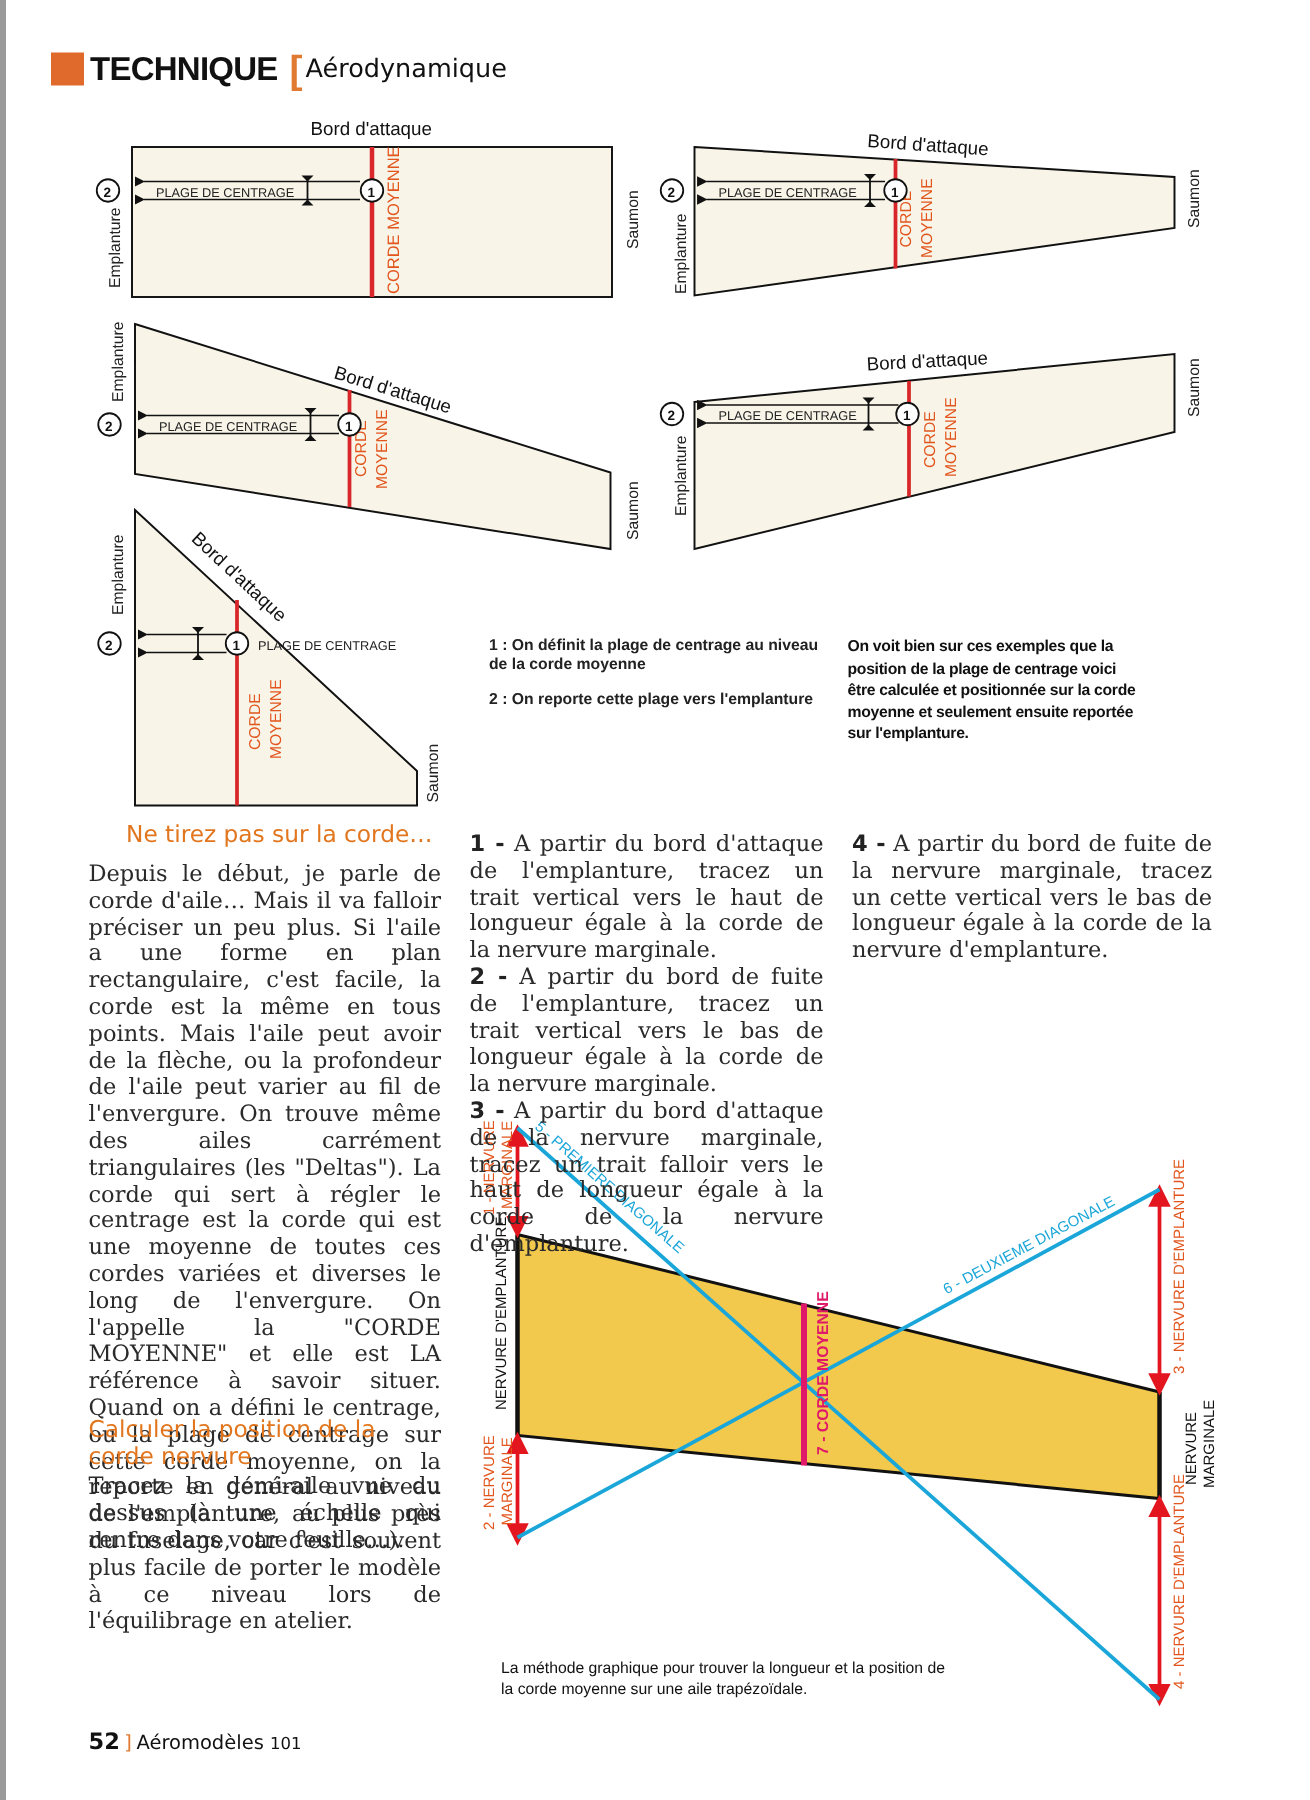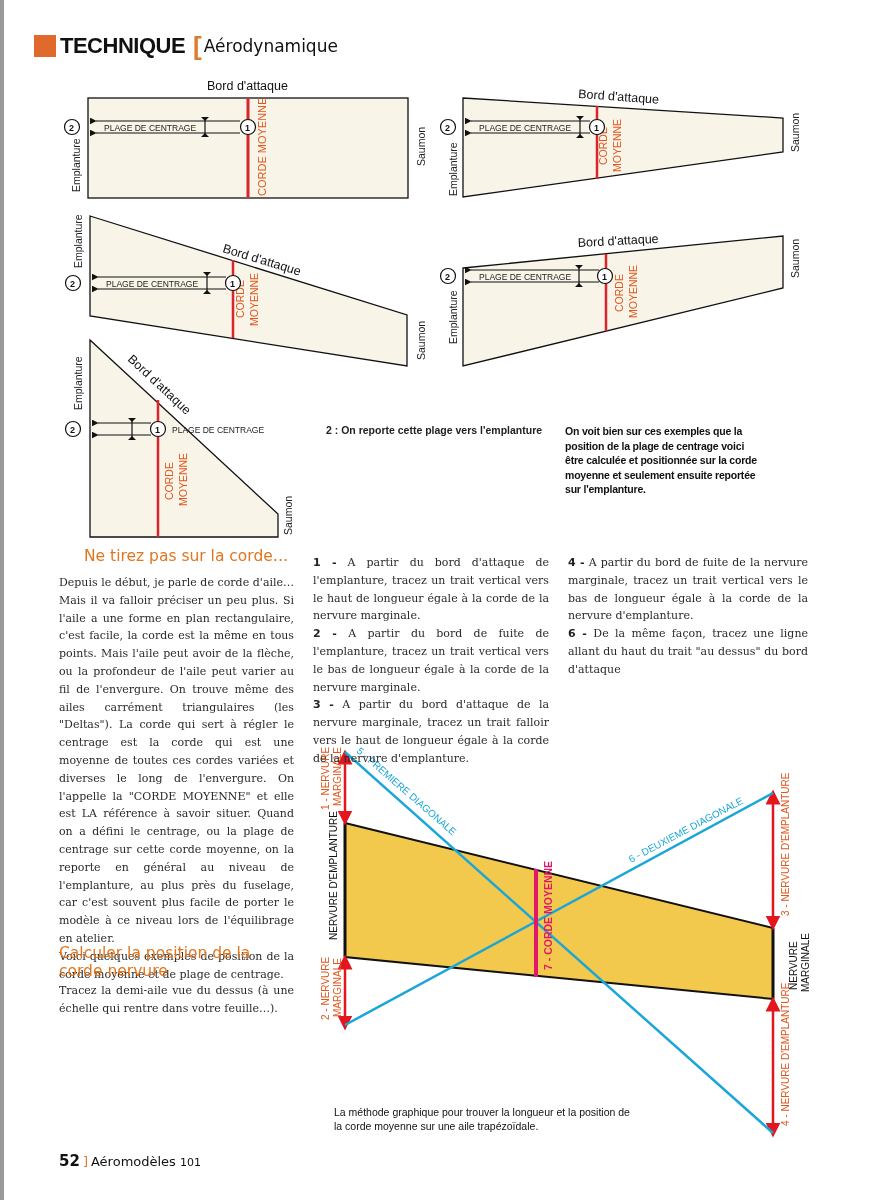--- a/index.html
+++ b/index.html
@@ -8,21 +8,21 @@
   .header { position: absolute; left: 34px; top: 34px; height: 24px; display: flex; align-items: center; }
   .header .sq { width: 22px; height: 22px; background: #e06a2c; margin-right: 4px; }
   .header .title { font-family: "Liberation Sans", sans-serif; font-weight: bold; font-size: 22px; letter-spacing: -0.5px; color: #111; text-align: center; }
   .header .bracket { color: #e07a30; font-size: 26px; margin-left: 8px; font-weight: bold; line-height: 22px; }
   .header .sub { font-size: 17px; color: #111; margin-left: 2px; font-family: "DejaVu Sans", sans-serif; }
   svg text { font-family: "Liberation Sans", sans-serif; }
   .diagrams { position: absolute; left: 0; top: 0; }
   .caption1 { position: absolute; left: 326px; top: 424px; width: 220px; font-size: 10.5px; font-weight: bold; color: #222; line-height: 13px; }
   .caption1 p { margin: 0 0 10px 0; }
   .caption2 { position: absolute; left: 565px; top: 424px; width: 200px; font-size: 10.5px; font-weight: bold; color: #111; line-height: 14.5px; letter-spacing: -0.2px; }
-  .col { position: absolute; font-family: "DejaVu Serif", serif; font-size: 11px; line-height: 17.8px; color: #2a2a2a; text-align: justify; }
+  .col { position: absolute; font-family: "DejaVu Serif", serif; font-size: 15px; line-height: 17.8px; color: #2a2a2a; text-align: justify; }
   .col p { margin: 0; }
   .col1 { left: 59px; top: 574px; width: 235px; }
   .col2 { left: 313px; top: 554px; width: 236px; }
   .col3 { left: 568px; top: 554px; width: 240px; }
   .h2 { font-family: "DejaVu Sans", sans-serif; color: #e2761e; font-size: 15.5px; line-height: 18px; font-weight: normal; margin: 0; }
   .h2a { position: absolute; left: 59px; top: 547px; margin-left: 25px; }
   .h2b { position: absolute; left: 59px; top: 944px; width: 230px; }
   .col1b { left: 59px; top: 982px; width: 235px; }
   .num { font-family: "DejaVu Sans", sans-serif; font-weight: bold; color: #222; }
   .caption3 { position: absolute; left: 334px; top: 1105px; width: 300px; font-size: 10.5px; font-weight: normal; color: #111; line-height: 14px; }
@@ -171,44 +171,43 @@
     <text transform="translate(789,1126) rotate(-90)" font-size="10" fill="#e2561e">4 - NERVURE D'EMPLANTURE</text>
     <text transform="translate(356,752) rotate(41)" font-size="10" fill="#1aa6d8">5 - PREMIERE DIAGONALE</text>
     <text transform="translate(631,863) rotate(-28)" font-size="10" fill="#1aa6d8">6 - DEUXIEME DIAGONALE</text>
     <text transform="translate(337,940) rotate(-90)" font-size="10" fill="#111">NERVURE D'EMPLANTURE</text>
     <text transform="translate(797,990) rotate(-90)" font-size="10" fill="#111">NERVURE</text>
     <text transform="translate(809,992) rotate(-90)" font-size="10" fill="#111">MARGINALE</text>
   </g>
 </svg>
 
 <div class="caption1">
+  <p>1 : On définit la plage de centrage au niveau de la corde moyenne</p>
   <p>2 : On reporte cette plage vers l'emplanture</p>
 </div>
 <div class="caption2">On voit bien sur ces exemples que la position de la plage de centrage voici être calculée et positionnée sur la corde moyenne et seulement ensuite reportée sur l'emplanture.</div>
 
 <h2 class="h2 h2a">Ne tirez pas sur la corde…</h2>
 <div class="col col1">
   <p>Depuis le début, je parle de corde d'aile… Mais il va falloir préciser un peu plus. Si l'aile a une forme en plan rectangulaire, c'est facile, la corde est la même en tous points. Mais l'aile peut avoir de la flèche, ou la profondeur de l'aile peut varier au fil de l'envergure. On trouve même des ailes carrément triangulaires (les "Deltas"). La corde qui sert à régler le centrage est la corde qui est une moyenne de toutes ces cordes variées et diverses le long de l'envergure. On l'appelle la "CORDE MOYENNE" et elle est LA référence à savoir situer. Quand on a défini le centrage, ou la plage de centrage sur cette corde moyenne, on la reporte en général au niveau de l'emplanture, au plus près du fuselage, car c'est souvent plus facile de porter le modèle à ce niveau lors de l'équilibrage en atelier.</p>
-  <p>Voici quelques exemples de position de la corde moyenne et de plage de centrage.</p>
 </div>
 
 <h2 class="h2 h2b">Calculer la position de la corde nervure</h2>
 <div class="col col1b">
   <p>Tracez la demi-aile vue du dessus (à une échelle qui rentre dans votre feuille…).</p>
 </div>
 
 <div class="col col2">
   <p><span class="num">1 -</span><span> A partir du bord d'attaque de l'emplanture, tracez un trait vertical vers le haut de longueur égale à la corde de la nervure marginale.</span></p>
   <p><span class="num">2 -</span><span> A partir du bord de fuite de l'emplanture, tracez un trait vertical vers le bas de longueur égale à la corde de la nervure marginale.</span></p>
   <p><span class="num">3 -</span><span> A partir du bord d'attaque de la nervure marginale, tracez un trait falloir vers le haut de longueur égale à la corde de la nervure d'emplanture.</span></p>
 </div>
 
 <div class="col col3">
-  <p><span class="num">4 -</span><span> A partir du bord de fuite de la nervure marginale, tracez un trait vertical vers le bas de longueur égale à la corde de la nervure d'emplanture.</span></p>
-  <p><span class="num">6 -</span><span> De la même façon, tracez une ligne allant du haut du trait "au dessus" du bord d'attaque</span></p>
+  <p><span class="num">4 -</span><span> A partir du bord de fuite de la nervure marginale, tracez un cette vertical vers le bas de longueur égale à la corde de la nervure d'emplanture.</span></p>
 </div>
 
 <div class="caption3">La méthode graphique pour trouver la longueur et la position de la corde moyenne sur une aile trapézoïdale.</div>
 
 <div class="footer">
   <span class="pg">52</span><span class="sep">]</span><span>Aéromodèles</span>
   <span class="issue">101</span>
 </div>
 
 </body></html>

